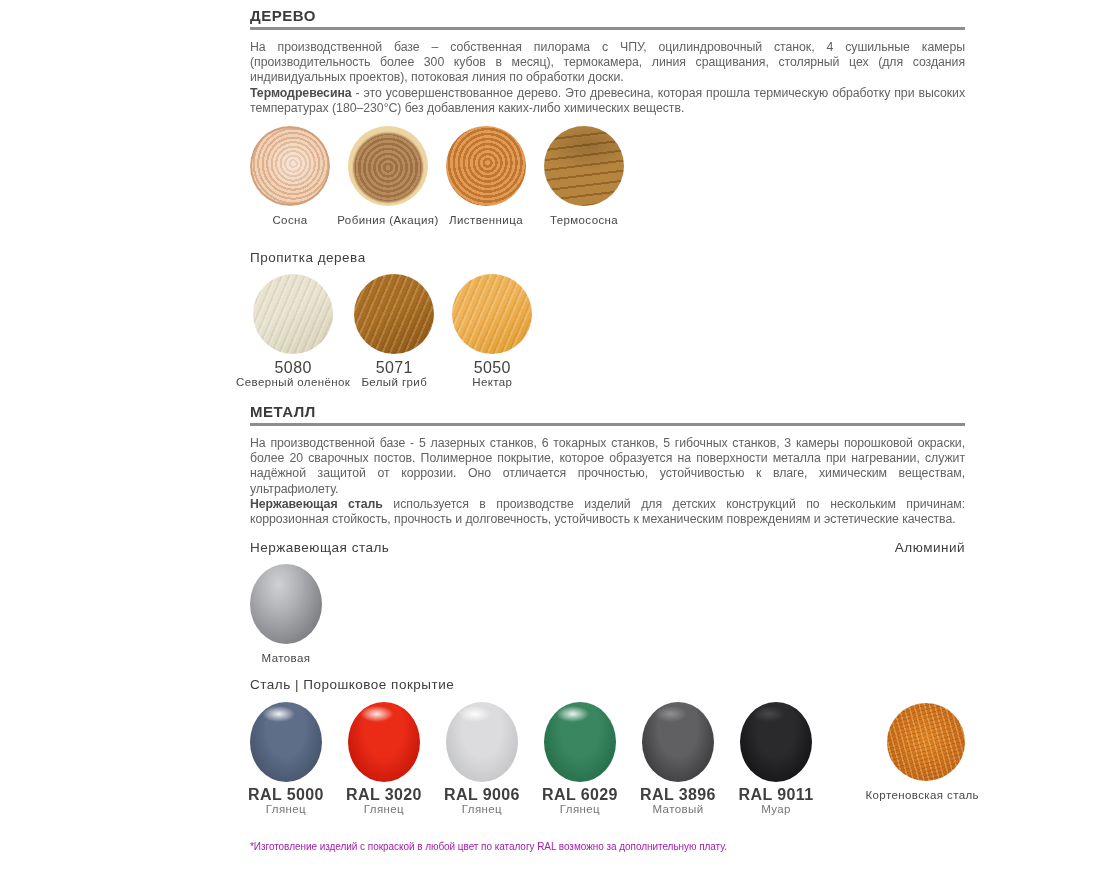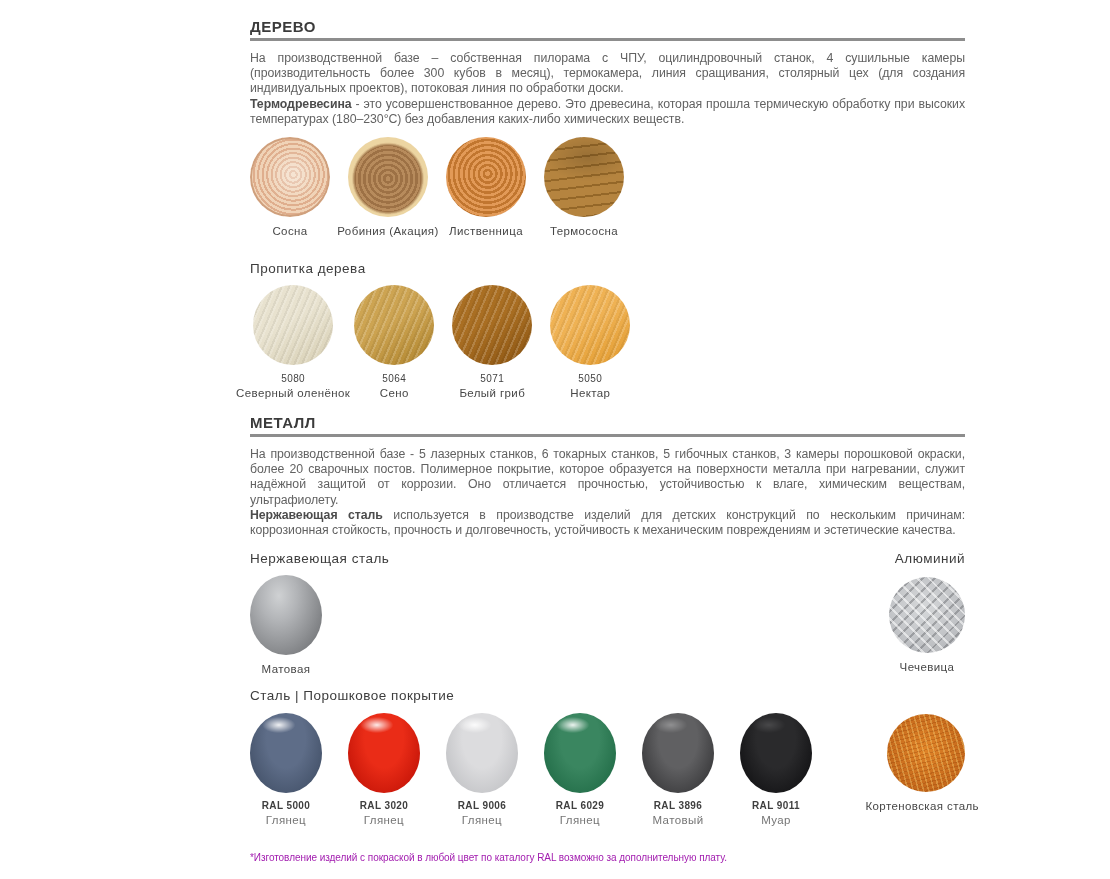--- a/index.html
+++ b/index.html
@@ -2,21 +2,21 @@
 <html><head>
 <meta charset="utf-8">
 <style>
   * { box-sizing: border-box; margin: 0; padding: 0; }
   html, body { background: #ffffff; }
   body {
     width: 1110px; height: 879px; overflow: hidden;
     font-family: "Liberation Sans", "DejaVu Sans", sans-serif;
   }
   .page { width: 1110px; height: 879px; background: #fff; }
-  .content { margin-left: 250px; width: 715px; padding-top: 18px; }
+  .content { margin-left: 250px; width: 715px; padding-top: 7px; }
 
   
   .sec-title {
     font-size: 15px; font-weight: 700; color: #3b3b3b;
     letter-spacing: .5px; line-height: 17px; margin-bottom: 3px;
   }
   .rule { height: 3px; background: #8d8d8d; margin-bottom: 10px; }
 
   .body-text {
     font-size: 12.3px; line-height: 15.2px; color: #626262;
@@ -29,21 +29,21 @@
     letter-spacing: .5px; line-height: 16px;
   }
 
   
   .swatch-row { display: flex; align-items: flex-start; }
   .swatch { display: flex; flex-direction: column; align-items: center; }
   .swatch-label {
     margin: 7px -14px 0; text-align: center;
     font-size: 11.5px; line-height: 14px; color: #474747; letter-spacing: .4px;
   }
-  .swatch-code { margin: 6px -14px 0; text-align: center; font-size: 10px; line-height: 15px; color: #434343; letter-spacing: .4px; }
+  .swatch-code { margin: 6px -14px 0; text-align: center; font-size: 16px; line-height: 15px; color: #434343; letter-spacing: .4px; }
   .swatch-code.bold { font-weight: 700; color: #3f3f3f; }
   .swatch-sub { margin: 0 -14px; text-align: center; font-size: 11.5px; line-height: 14px; color: #757575; letter-spacing: .4px; }
 
   
   .circle { width: 80px; height: 80px; border-radius: 50%; }
   .pine {
     background:
       radial-gradient(circle at 54% 47%, rgba(255,255,255,.38) 0 9%, rgba(255,255,255,0) 46%),
       repeating-radial-gradient(circle at 54% 47%, var(--light) 0 2.5px, var(--dark) 2.5px 4.5px);
     box-shadow: inset 0 0 0 2px var(--edge);
@@ -152,25 +152,20 @@
 
       <div class="sub-title impreg-title">Пропитка дерева</div>
 
       <div class="swatch-row impreg-row">
         <div class="swatch">
           <div class="circle grain" style="--light: #e8e2cf; --dark: #d8d0b5;"></div>
           <div class="swatch-code">5080</div>
           <div class="swatch-sub" style="color:#474747;">Северный оленёнок</div>
         </div>
         <div class="swatch">
-          <div class="circle grain" style="--light: #cda452; --dark: #b0852e;"></div>
-          <div class="swatch-code">5064</div>
-          <div class="swatch-sub" style="color:#474747;">Сено</div>
-        </div>
-        <div class="swatch">
           <div class="circle grain" style="--light: #a96e22; --dark: #8d5613;"></div>
           <div class="swatch-code">5071</div>
           <div class="swatch-sub" style="color:#474747;">Белый гриб</div>
         </div>
         <div class="swatch">
           <div class="circle grain" style="--light: #efb254; --dark: #e29b2f;"></div>
           <div class="swatch-code">5050</div>
           <div class="swatch-sub" style="color:#474747;">Нектар</div>
         </div>
       </div>
@@ -189,24 +184,20 @@
           <div class="sub-title">Нержавеющая сталь</div>
           <div class="swatch-row steel-row">
             <div class="swatch">
               <div class="matte-steel" style="--light: #b2b4b7;"></div>
               <div class="swatch-label">Матовая</div>
             </div>
           </div>
         </div>
         <div class="alu-col">
           <div class="sub-title">Алюминий</div>
-          <div class="swatch">
-            <div class="plate" style="--light: #d6d8da; --dark: #a9abaf;"></div>
-            <div class="swatch-label">Чечевица</div>
-          </div>
         </div>
       </div>
 
       <div class="sub-title powder-title">Сталь | Порошковое покрытие</div>
 
       <div class="swatch-row powder-row">
         <div class="swatch">
           <div class="ball" style="--light: #5e6d88; --dark: #414f66;"></div>
           <div class="swatch-code bold">RAL 5000</div>
           <div class="swatch-sub">Глянец</div>

